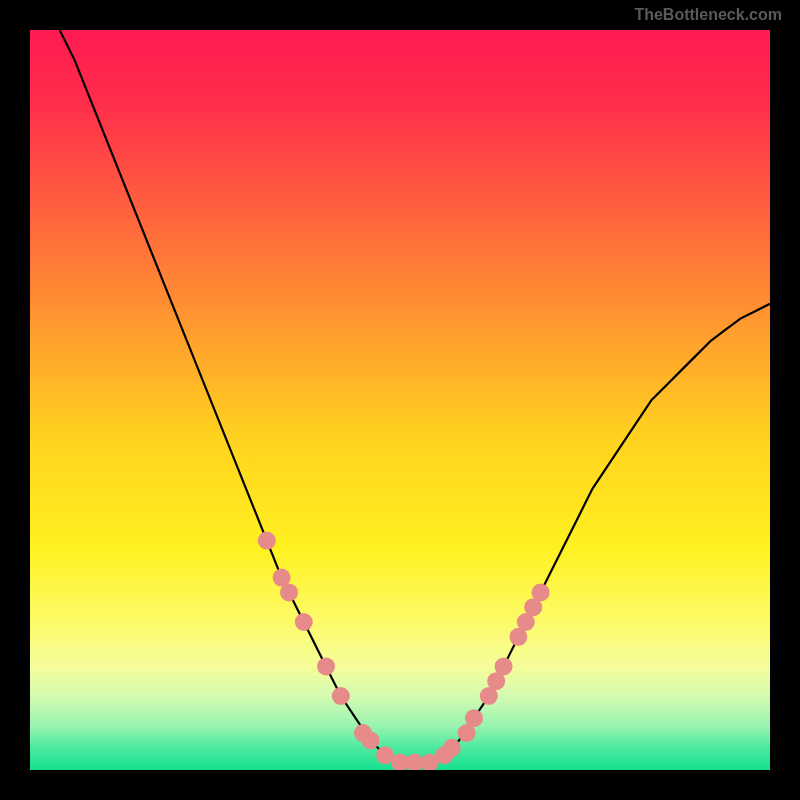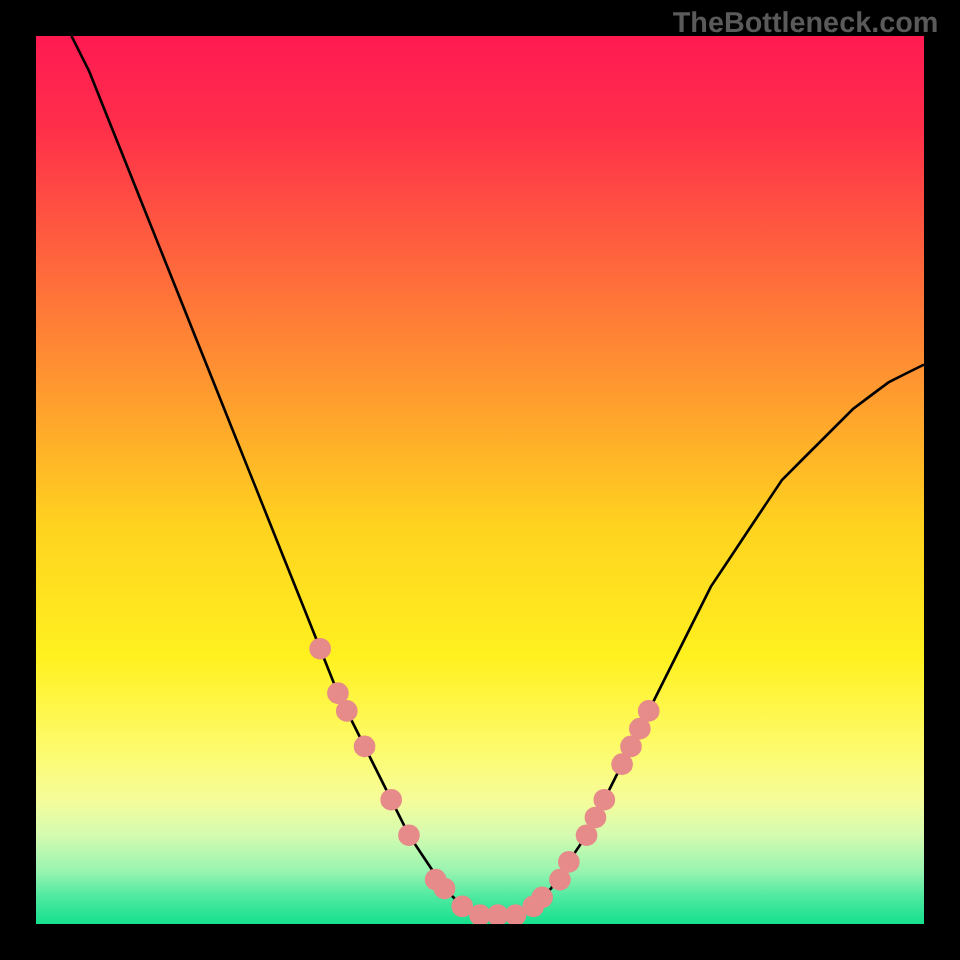--- a/index.html
+++ b/index.html
@@ -10,21 +10,21 @@
     background: #000;
     position: relative;
     overflow: hidden;
     font-family: Arial, sans-serif;
   }
   .watermark {
     position: absolute;
     top: 6px;
     right: 18px;
     color: #5a5a5a;
-    font-size: 24px;
+    font-size: 16px;
     font-weight: bold;
     z-index: 10;
   }
   .plot-area {
     position: absolute;
     left: 30px;
     top: 30px;
     width: 740px;
     height: 740px;
   }

